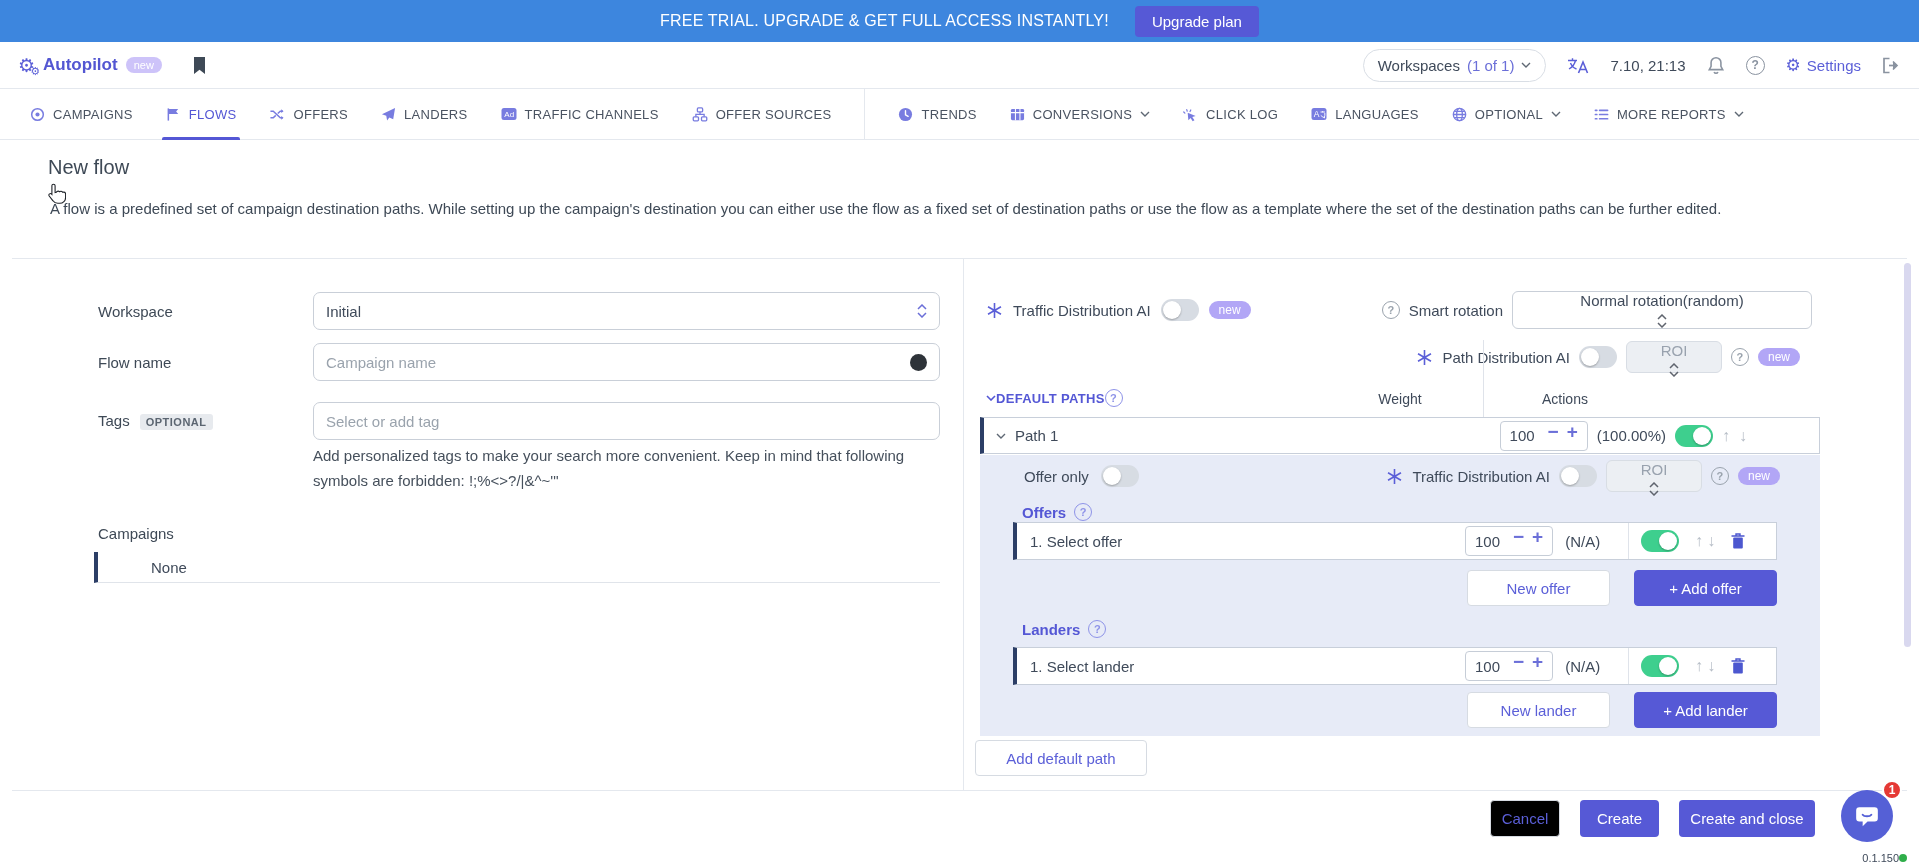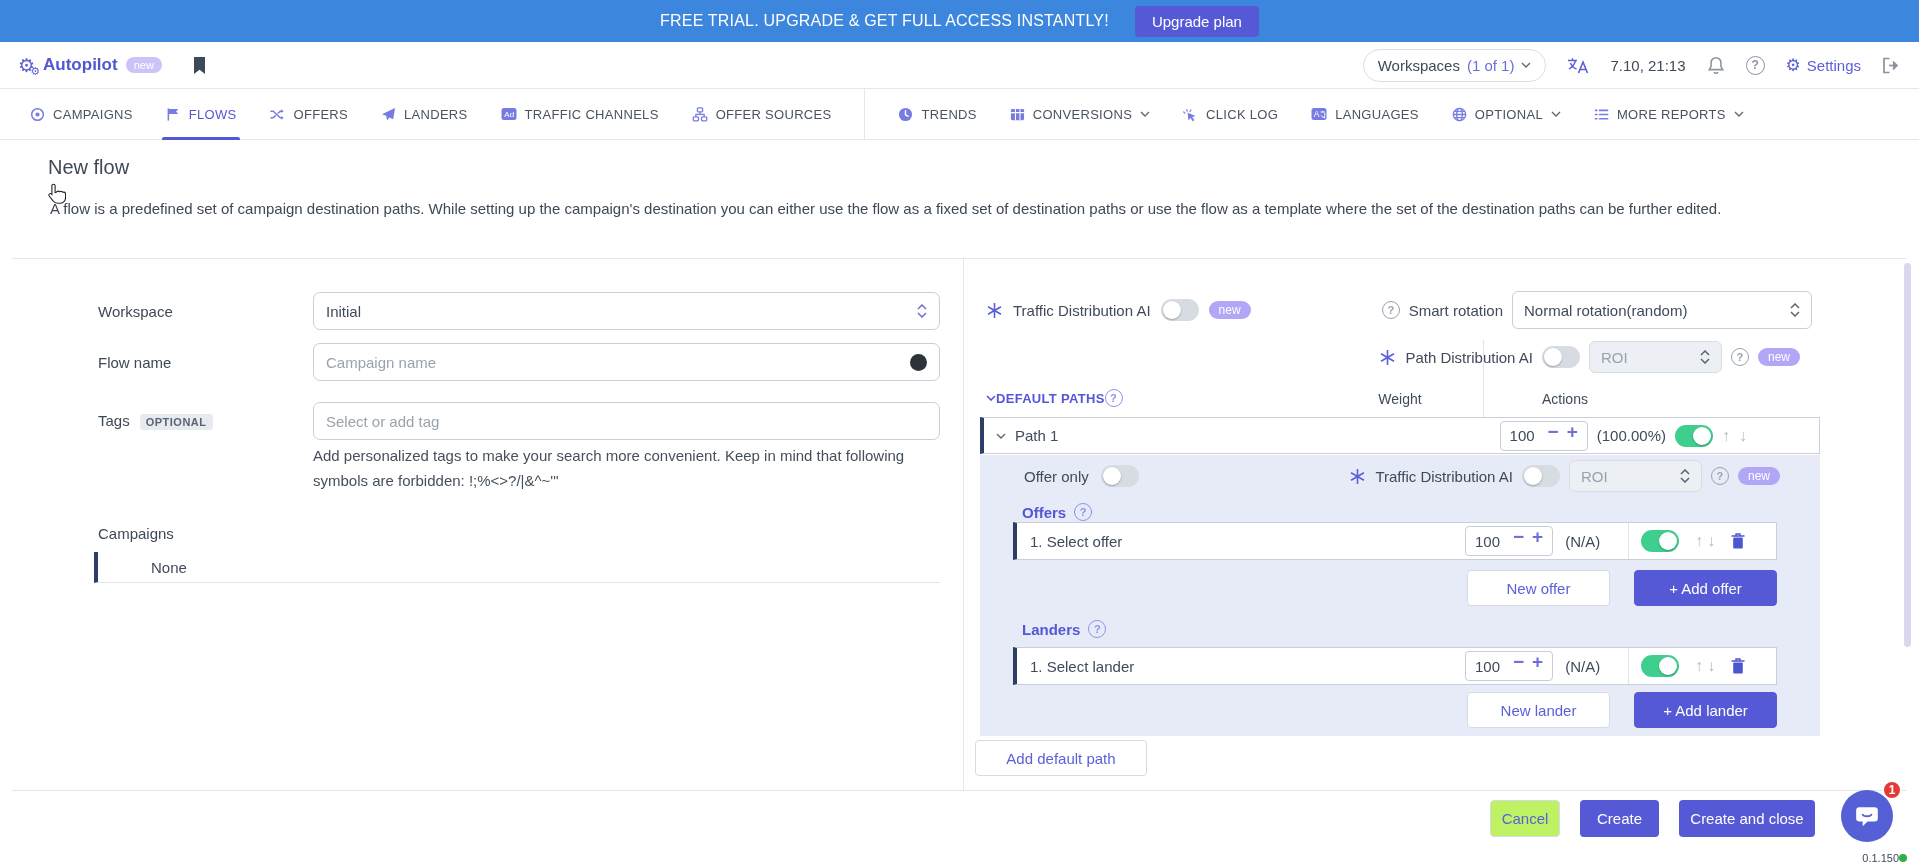--- a/index.html
+++ b/index.html
@@ -69,22 +69,22 @@
 
   
   .panel { position:absolute; left:980px; top:0; width:840px; }
   .toggle { width:38px; height:22px; border-radius:11px; background:#d7dce3; position:relative; flex:0 0 auto; cursor:pointer; }
   .toggle::after { content:''; position:absolute; width:18px; height:18px; border-radius:50%; background:#fff;
     top:2px; left:2px; box-shadow:0 1px 2px rgba(0,0,0,.28); }
   .toggle.on { background:var(--toggle-on,#3ecf8e); }
   .toggle.on::after { left:18px; }
   .badge-new { background:var(--badge-new,#b2a6f6); color:#fff; font-size:12px; border-radius:10px; padding:2px 10px; }
   .sel { display:flex; align-items:center; justify-content:space-between; gap:4px; border:1px solid #c9cfd8;
-    border-radius:6px; background:#fff; padding:0 11px; height:38px; font-size:15px; color:#3f4a5a; cursor:pointer; }
-  .sel.disabled { background:#eceff3; border-color:#d8dde4; color:#99a2ae; height:32px; width:133px; }
+    border-radius:6px; background:#fff; padding:0 11px; height:38px; font-size:15px; color:#3f4a5a; cursor:pointer;flex-direction:column; }
+  .sel.disabled { background:#eceff3; border-color:#d8dde4; color:#99a2ae; height:32px; width:96px; }
   .sel .spinner { color:#5f646e; }
   .qa { width:18px; height:18px; border:1.5px solid #9aa3ad; color:#9aa3ad; border-radius:50%; flex:0 0 auto;
     display:inline-flex; align-items:center; justify-content:center; font-size:11px; font-weight:bold; }
   .qa.purple { border-color:#8e93e8; color:#8e93e8; }
   .ai-row { position:absolute; top:150px; left:6px; right:8px; height:40px; display:flex; align-items:center; }
   .ai-left { display:flex; align-items:center; gap:10px; font-size:15px; }
   .ai-right { margin-left:auto; display:flex; align-items:center; gap:9px; font-size:15px; }
   .sr-sel { width:300px; }
   .pathai-row { position:absolute; top:196px; left:0; right:0; height:42px; display:flex; align-items:center;
     justify-content:flex-end; gap:9px; padding-right:20px; font-size:15px; background:#fff; }
@@ -117,21 +117,21 @@
   .ir-actions { position:absolute; left:611px; right:0; top:0; bottom:0; border-left:1px solid #dfe3ea;
     display:flex; align-items:center; gap:16px; padding-left:12px; }
   .btns-line { position:absolute; right:43px; display:flex; gap:24px; }
   .btn { height:36px; border-radius:4px; font-size:15px; font-family:inherit; cursor:pointer; }
   .btn-outline { background:#fff; border:1px solid #d6dbe2; color:#5b5fd8; width:143px; }
   .btn-primary { background:var(--accent,#5659d6); border:1px solid var(--accent,#5659d6); color:#fff; width:143px; }
   .add-path-btn { position:absolute; left:975px; top:600px; width:172px; height:36px; background:#fff;
     border:1px solid #d6dbe2; border-radius:4px; color:#5b5fd8; font-size:15px; font-family:inherit; cursor:pointer; }
 
   
-  .foot-cancel { position:absolute; left:1490px; top:660px; width:70px; height:37px; background:#bef264;
+  .foot-cancel { position:absolute; left:1490px; top:660px; width:70px; height:37px; background:#000000;
     border:1px solid #d6dbe2; border-radius:4px; color:#5b5fd8; font-size:15px; font-family:inherit; cursor:pointer; }
   .foot-create { position:absolute; left:1580px; top:660px; width:79px; height:37px; background:var(--accent,#5659d6);
     border:none; border-radius:4px; color:#fff; font-size:15px; font-family:inherit; cursor:pointer; }
   .foot-createclose { position:absolute; left:1679px; top:660px; width:136px; height:37px; background:var(--accent,#5659d6);
     border:none; border-radius:4px; color:#fff; font-size:15px; font-family:inherit; cursor:pointer; }
   .chat { position:absolute; left:1841px; top:650px; width:52px; height:52px; border-radius:50%;
     background:#5560d6; display:flex; align-items:center; justify-content:center; cursor:pointer; }
   .chat-badge { position:absolute; left:1882px; top:640px; width:20px; height:20px; border-radius:50%;
     background:#e53935; color:#fff; font-size:12px; font-weight:bold; display:flex; align-items:center;
     justify-content:center; border:2px solid #fff; }

